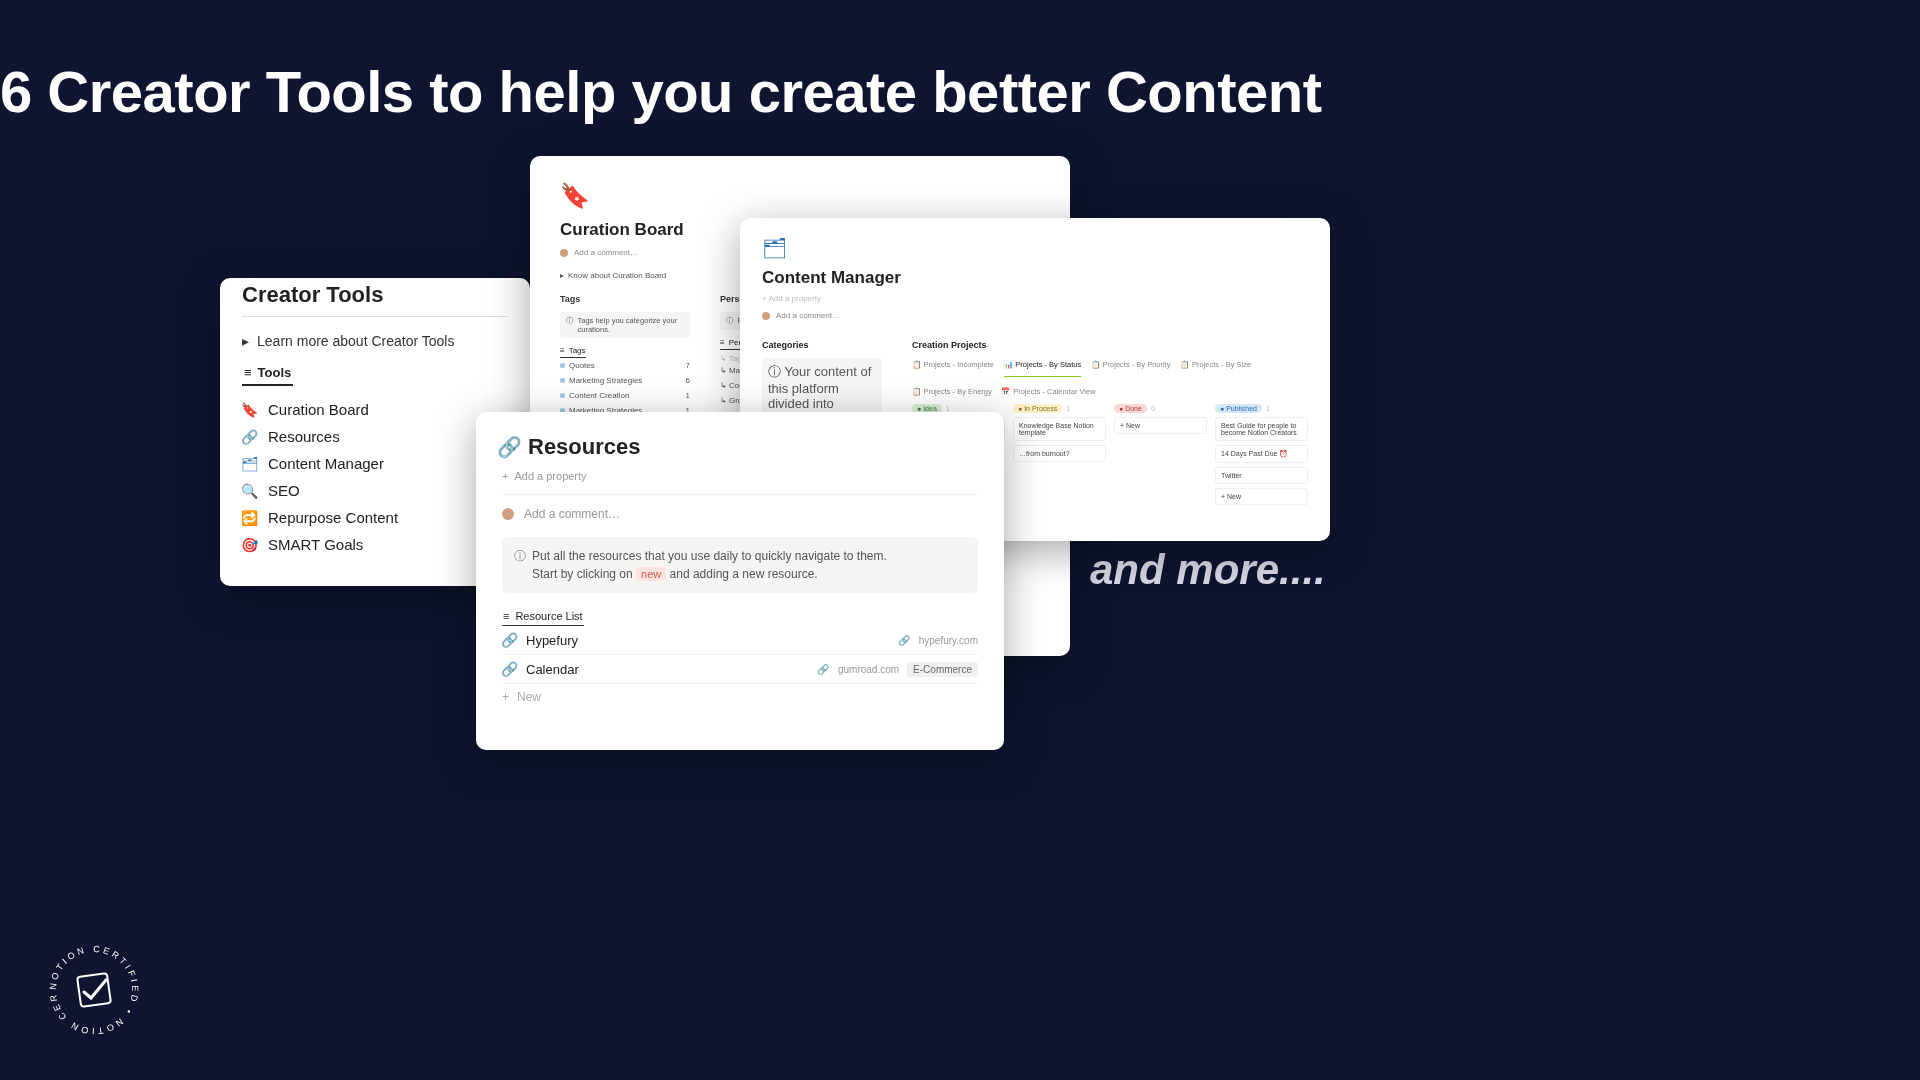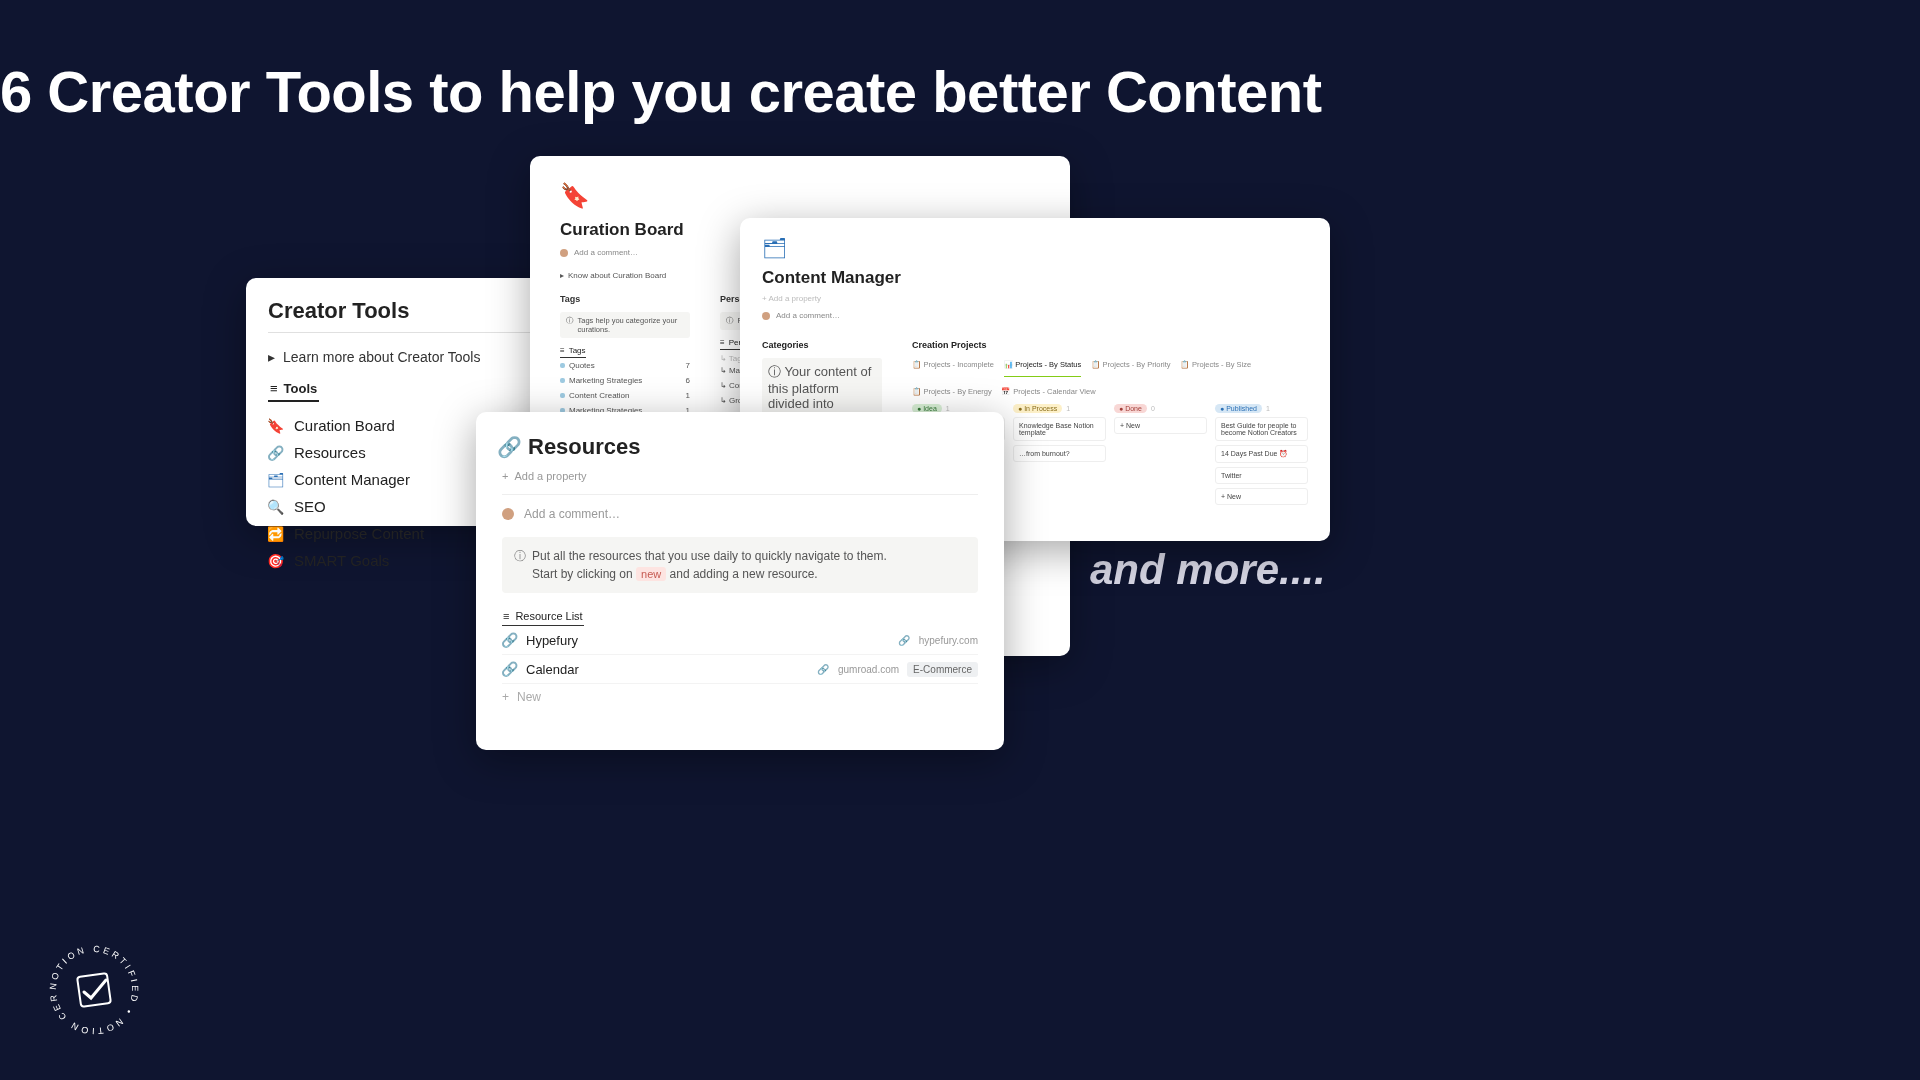--- a/index.html
+++ b/index.html
@@ -27,21 +27,21 @@
     font-weight: 700;
     font-style: italic;
   }
   .panel {
     position: absolute;
     background: #fff;
     border-radius: 10px;
     box-shadow: 0 10px 40px rgba(0,0,0,0.35);
   }
   
-  #p-tools { top: 278px; left: 246px; width: 310px; height: 248px; padding: 20px 22px; }
+  #p-tools { top: 278px; left: 220px; width: 310px; height: 308px; padding: 4px 22px; }
   #p-tools .title { font-size: 22px; font-weight: 700; margin-bottom: 8px; }
   #p-tools .hr { border-top: 1px solid #e0e0e0; margin: 8px 0 10px; }
   #p-tools .learn { font-size: 14px; color: #333; display:flex; align-items:center; gap:8px; padding:6px 0;}
   #p-tools .tab { display:inline-flex; align-items:center; gap:6px; font-size:13px; font-weight:600; border-bottom:2px solid #222; padding:4px 2px; margin-top:6px;}
   #p-tools ul { list-style:none; margin-top:10px; }
   #p-tools li { display:flex; align-items:center; gap:10px; padding:5px 0; font-size:15px; color:#222;}
   .icon { width:16px; height:16px; display:inline-flex; align-items:center; justify-content:center; flex-shrink:0; font-size:14px;}
   .icon-blue { color:#2a6fb5; }
   .icon-teal { color:#3aa6a0; }
   .icon-search { color:#3a88d0; }

